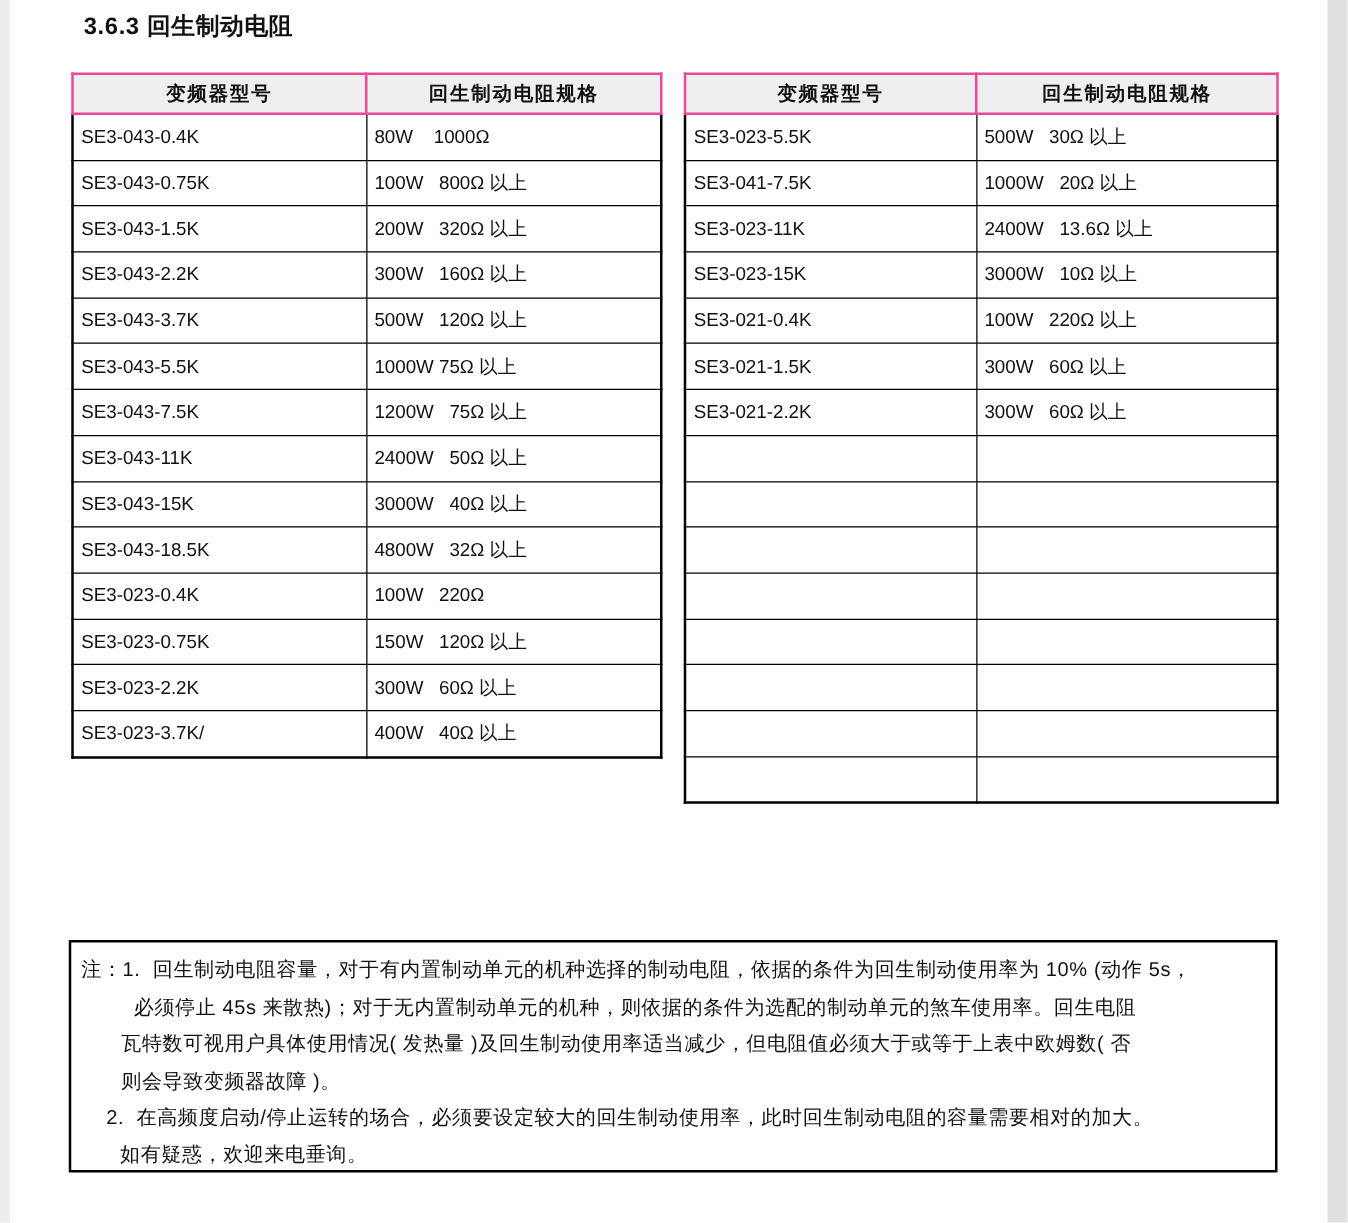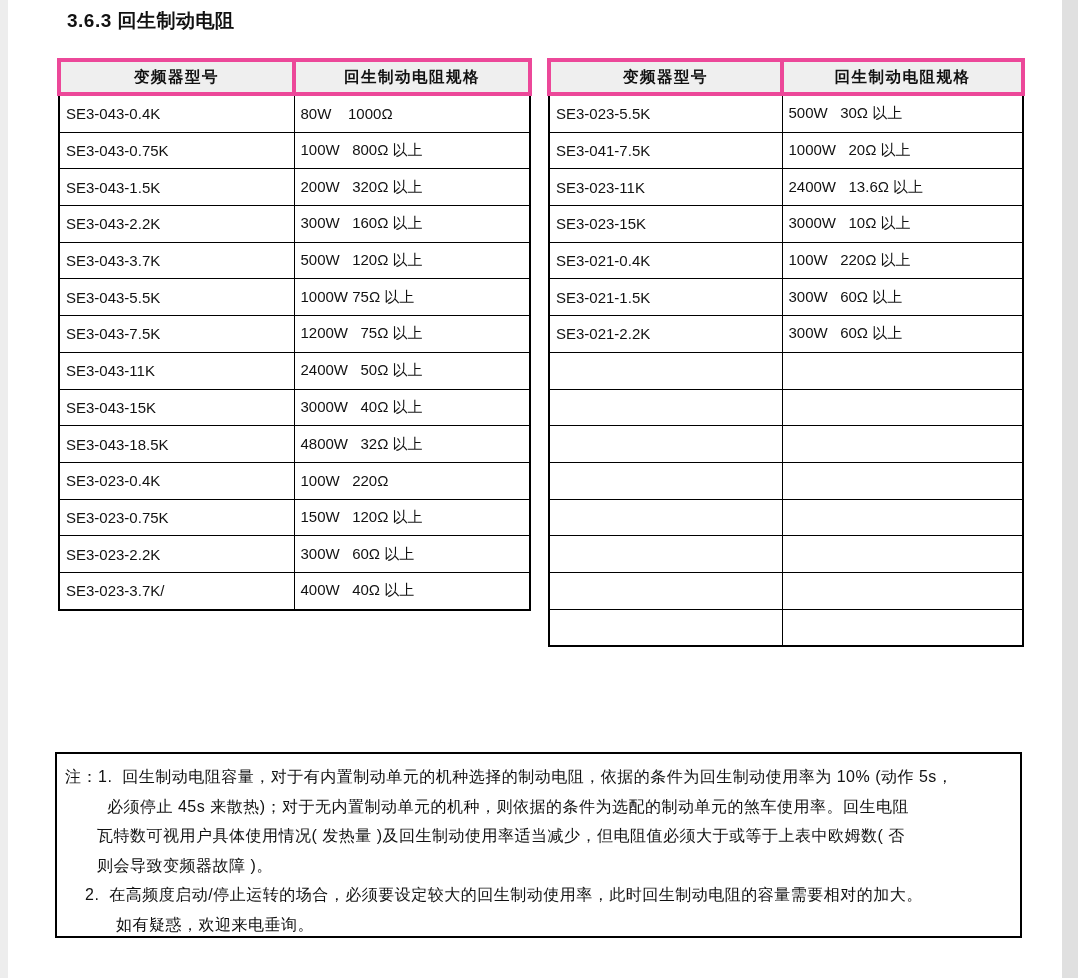--- a/index.html
+++ b/index.html
@@ -21,42 +21,42 @@
   table.spec-table {
     position:absolute; top:58px;
     border-collapse:collapse; table-layout:fixed;
     background:#ffffff; border:2px solid #000;
   }
   #table-left  { left:57px;  width:471px; }
   #table-right { left:547px; width:474px; }
 
   .spec-table th {
     height:30px; background:#efefef;
-    border:4px solid #ec4899;
+    border:2px solid #ec4899;
     font-size:15.5px; font-weight:bold; text-align:center;
     letter-spacing:1.5px; padding:0 4px;
   }
   .spec-table td {
     height:35.7px; border:1px solid #000;
     font-size:15px; text-align:left; vertical-align:middle;
     padding:0 6px; white-space:pre; overflow:hidden;
   }
 
   .note-box {
     position:absolute; left:55px; top:752px;
     width:967px; height:186px; box-sizing:border-box;
     border:2px solid #000; background:#ffffff;
     padding-top:8px; font-size:16px; letter-spacing:0.5px;
   }
   .note-line { line-height:29.5px; white-space:pre; }
   .ind-a { padding-left:8px; }
   .ind-b { padding-left:50px; }
   .ind-c { padding-left:40px; }
   .ind-d { padding-left:28px; }
-  .ind-e { padding-left:39px;margin-left:20px; }
+  .ind-e { padding-left:39px; }
 </style>
 </head>
 <body>
 
 <div class="edge-strip left"></div>
 <div class="edge-strip right"></div>
 
 <div class="section-title">3.6.3 回生制动电阻</div>
 
 <table class="spec-table" id="table-left">

